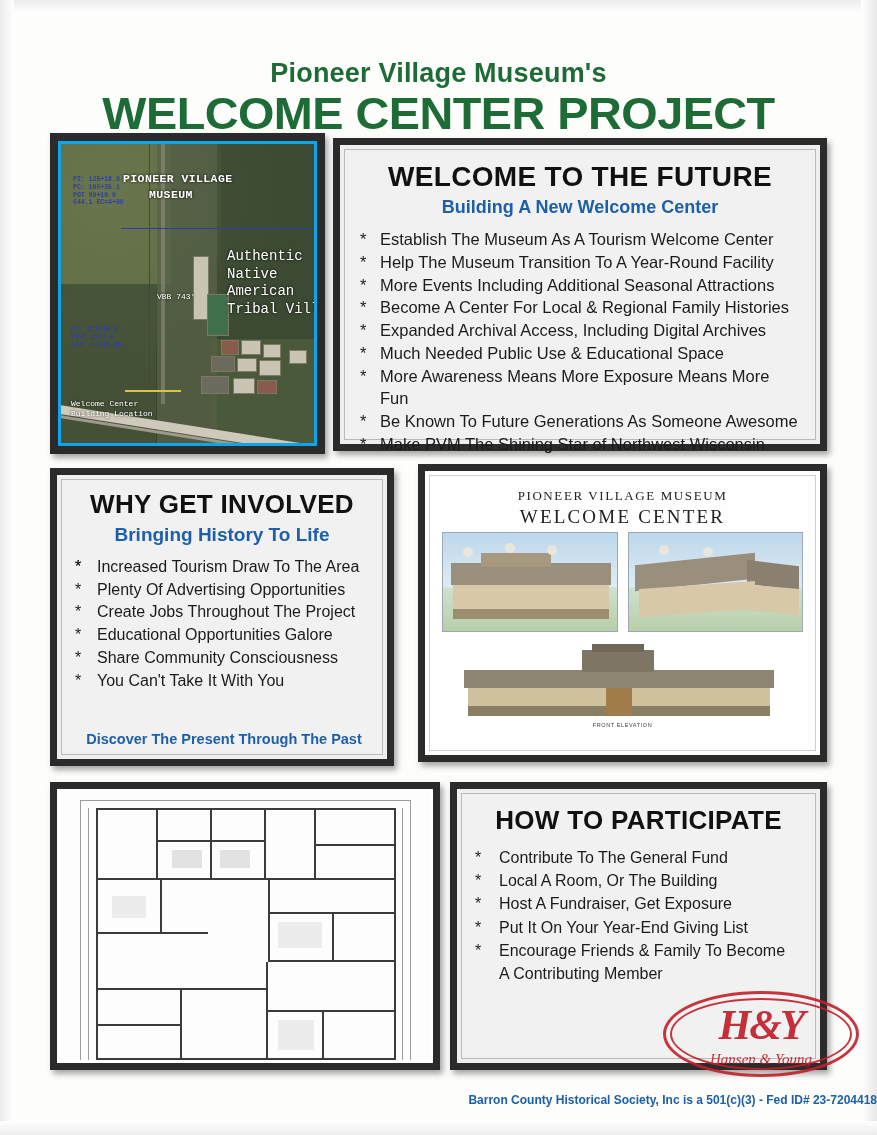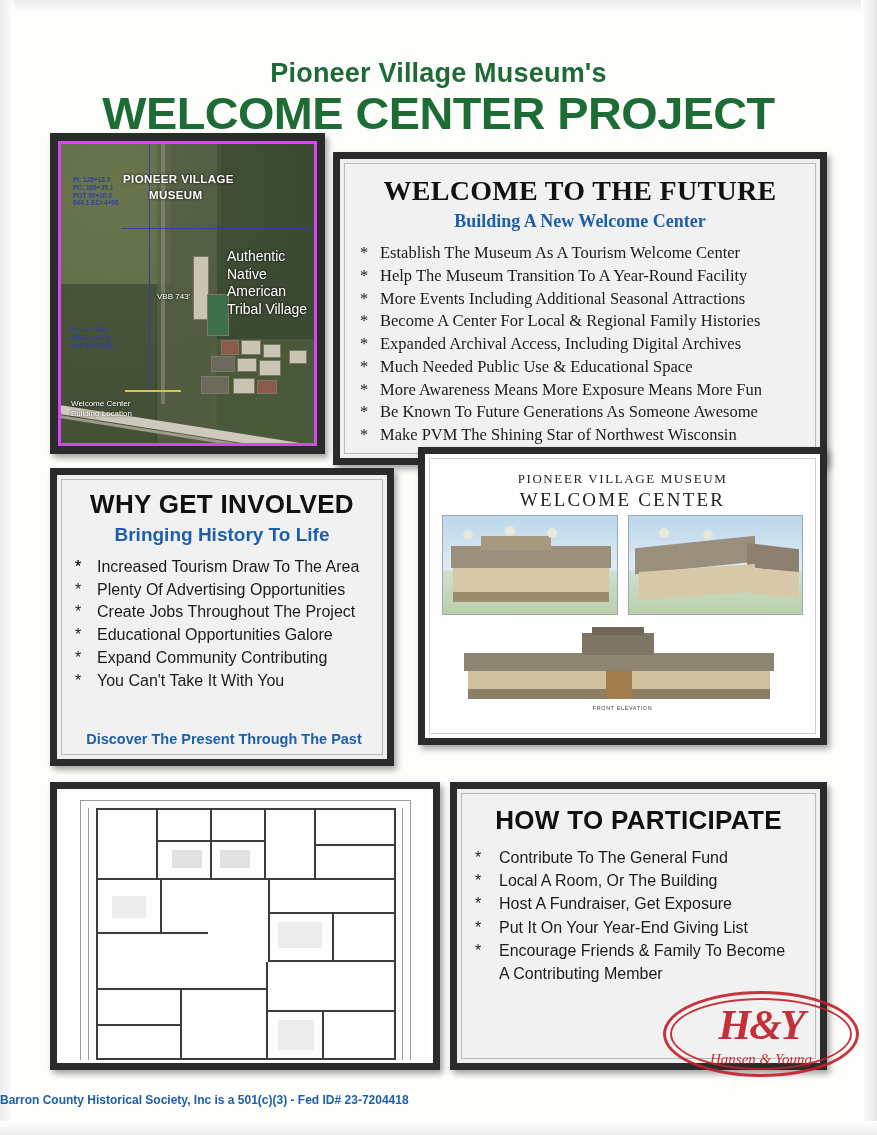--- a/index.html
+++ b/index.html
@@ -97,21 +97,22 @@
     top: 0px;
   }
 
   
   #aerial {
     top: 133px;
     left: 50px;
     width: 275px;
     height: 321px;
     border-width: 8px;
-    background: #d946ef;
+    background: #0ea5e9;
+    font-family: Liberation Mono, monospace;
   }
   .aerial-img {
     position: absolute;
     inset: 3px;
     background:
       radial-gradient(circle at 20% 15%, #5d6b4a 0%, #47553a 30%, #384430 60%),
       linear-gradient(160deg, #4b5a3c 0%, #3a4733 45%, #555c42 100%);
     overflow: hidden;
   }
   .field {
@@ -146,25 +147,24 @@
     position: absolute;
     background: #c9c4b4;
     border: 1px solid #7d7866;
   }
   .bldg.dark { background: #6c6a5d; }
   .bldg.red { background: #8a5a4a; }
   .bldg.green { background: #3f6f4c; }
 
   
   #future {
-    top: 152px;
+    top: 138px;
     left: 333px;
     width: 494px;
     height: 313px;
-    font-family: Liberation Serif, serif;
   }
   #future .content { position: absolute; inset: 16px 18px; }
   #future .panel-title { font-size: 28px; }
   #future ul.bullets li { font-size: 16.5px; }
 
   
   #why {
     top: 468px;
     left: 50px;
     width: 344px;
@@ -180,21 +180,21 @@
     right: 14px;
     bottom: 12px;
     text-align: center;
     font-weight: bold;
     font-size: 14.5px;
     color: #1d5fa8;
   }
 
   
   #rendering {
-    top: 447px;
+    top: 464px;
     left: 418px;
     width: 409px;
     height: 298px;
     background: #ffffff;
     border-width: 7px;
     text-decoration: underline;
   }
   .render-sheet {
     position: absolute;
     inset: 4px;
@@ -345,21 +345,21 @@
     font-size: 15px;
     color: #c0202a;
     opacity: .92;
   }
 
   
   .footer {
     position: absolute;
     left: 0; right: 0;
     bottom: 28px;
-    text-align: left;
+    text-align: right;
     font-size: 12px;
     font-weight: bold;
     color: #1d5fa8;
   }
 
   
   .scan-edge-top {
     position: absolute; top:0; left:0; right:0; height:14px;
     background: linear-gradient(#ececec, #ffffff);
   }
@@ -463,21 +463,21 @@
     <div class="panel-inner"></div>
     <div class="content">
       <div class="panel-title">WHY GET INVOLVED</div>
       <div class="panel-sub">Bringing History To Life</div>
       <ul class="bullets">
         <li><span class="star">*</span></li>
         <li><span class="star">*</span><span>Increased Tourism Draw To The Area</span></li>
         <li><span class="star">*</span><span>Plenty Of Advertising Opportunities</span></li>
         <li><span class="star">*</span><span>Create Jobs Throughout The Project</span></li>
         <li><span class="star">*</span><span>Educational Opportunities Galore</span></li>
-        <li><span class="star">*</span><span>Expand Community Contributing</span></li>
+        <li><span class="star">*</span><span>Share Community Consciousness</span></li>
         <li><span class="star">*</span><span>You Can't Take It With You</span></li>
       </ul>
     </div>
     <div class="why-footer">Discover The Present Through The Past</div>
   </div>
 
   <div class="panel" id="rendering">
     <div class="render-sheet">
       <div class="render-title1">PIONEER VILLAGE MUSEUM</div>
       <div class="render-title2">WELCOME CENTER</div>

